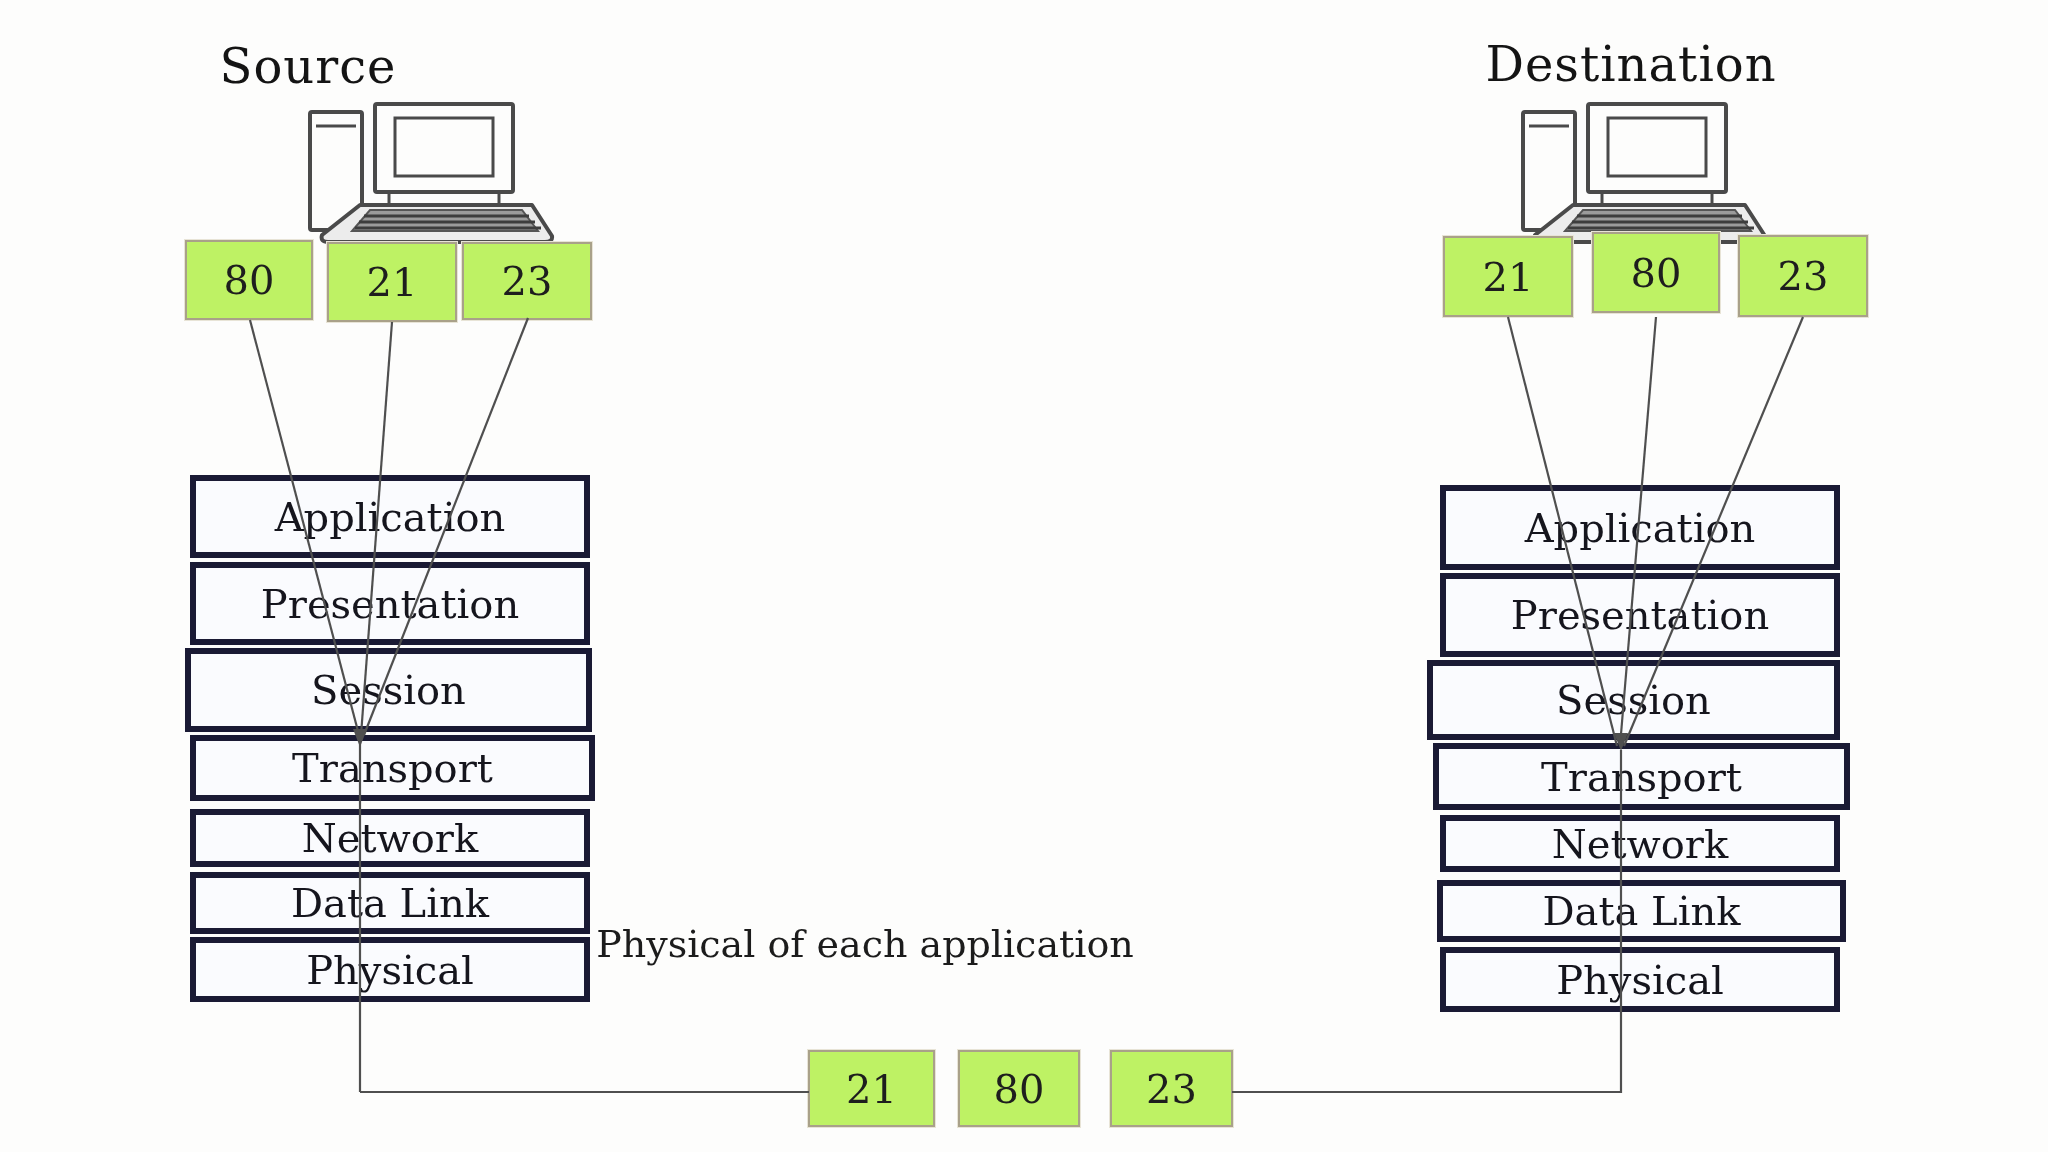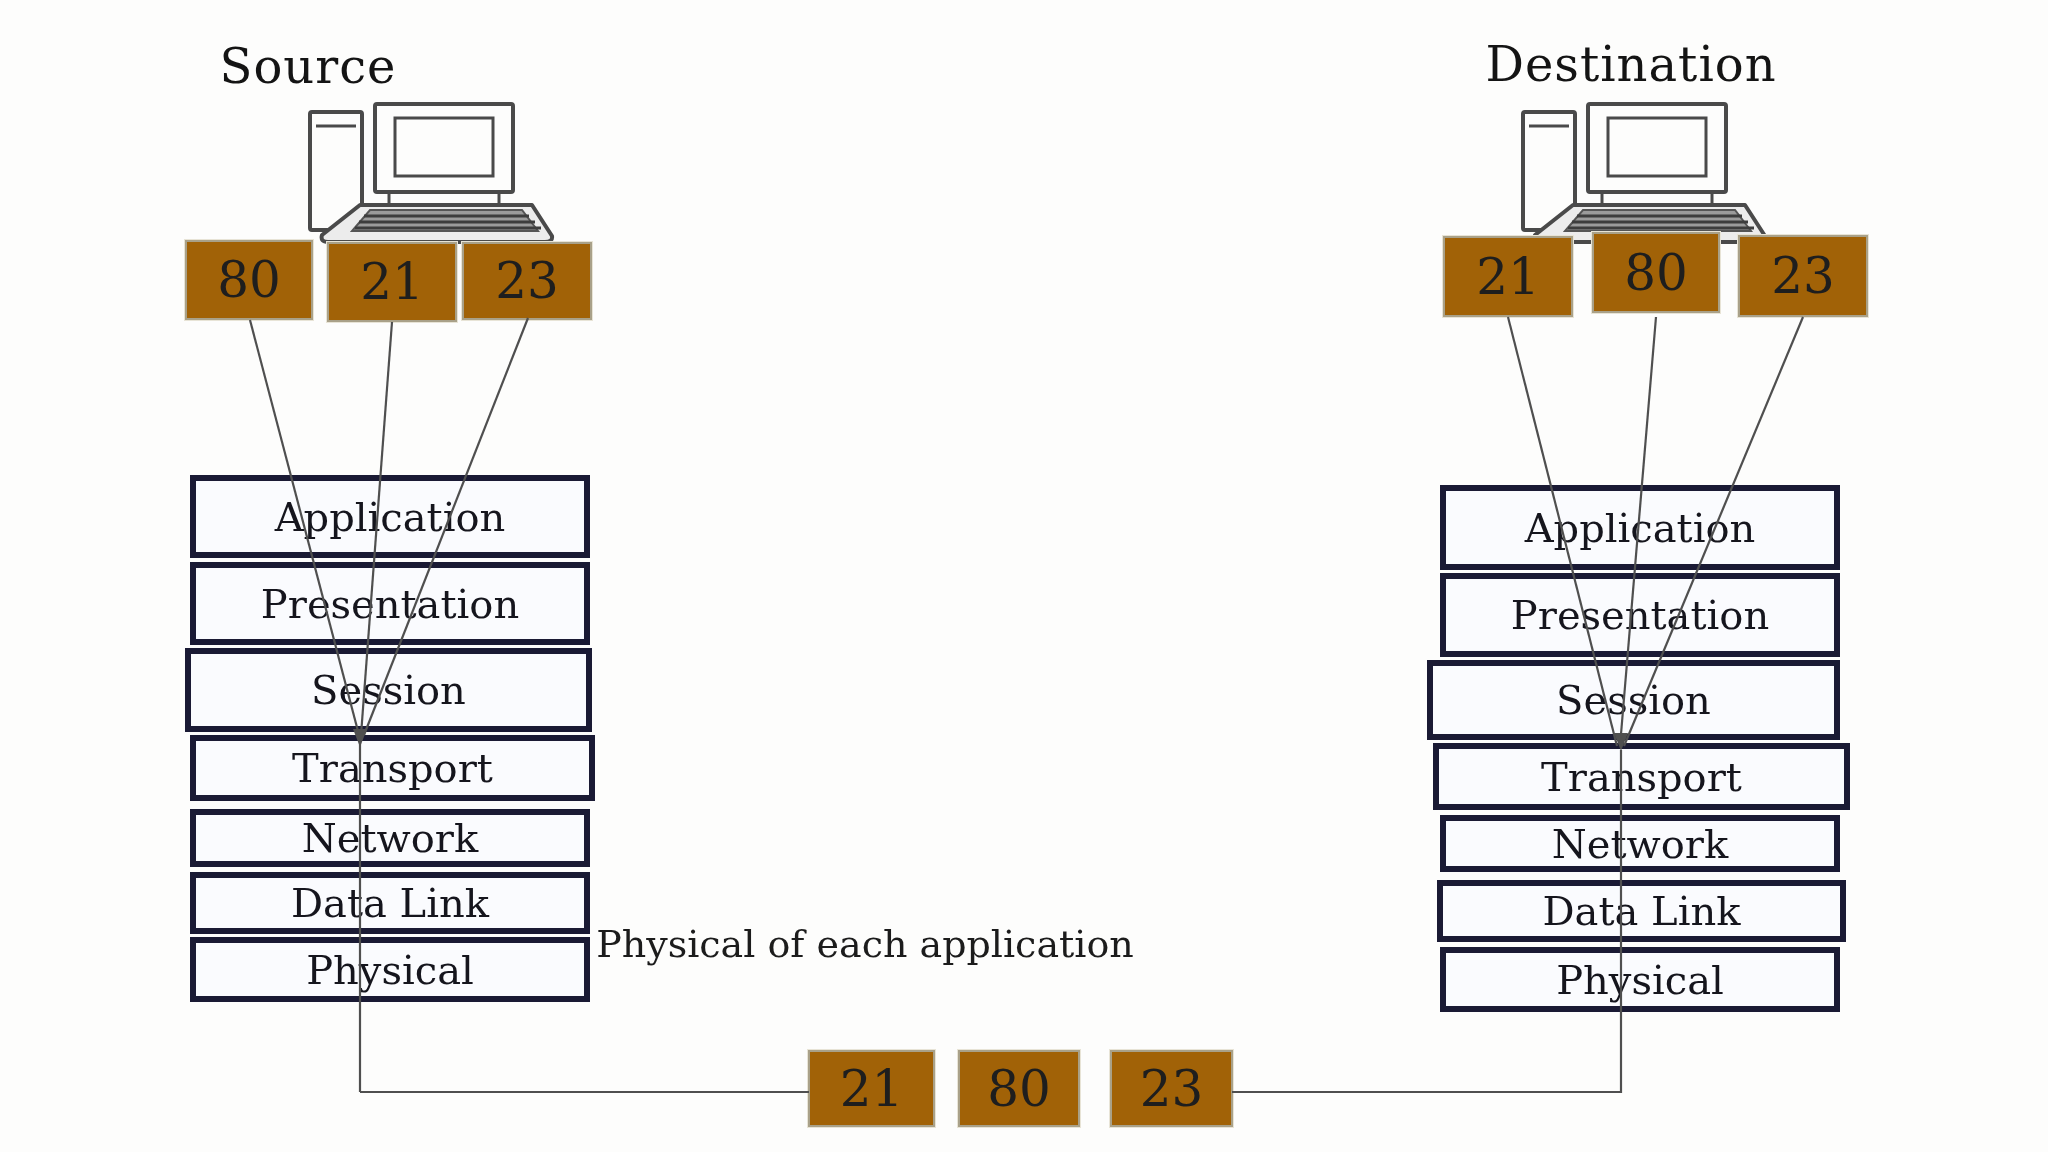--- a/index.html
+++ b/index.html
@@ -22,23 +22,23 @@
   
   .pc{position:absolute;width:270px;height:160px;}
   .pc-src{left:298px;top:90px;}
   .pc-dst{left:1511px;top:90px;}
 
   
   .port{
     position:absolute;
     box-sizing:border-box;
     border:2px solid #a9a189;
-    background:#a16207;
+    background:#bef264;
     display:flex;align-items:center;justify-content:center;
-    font-size:50px;color:#1e1e1e;
+    font-size:40px;color:#1e1e1e;
     box-shadow:0 0 0 1px #e8e4d6;
   }
   .p-s0{left:185px;top:240px;width:128px;height:80px;}
   .p-s1{left:327px;top:242px;width:130px;height:80px;}
   .p-s2{left:462px;top:242px;width:130px;height:78px;}
   .p-d0{left:1443px;top:236px;width:130px;height:81px;}
   .p-d1{left:1592px;top:232px;width:128px;height:81px;}
   .p-d2{left:1738px;top:235px;width:130px;height:82px;}
   .p-b0{left:808px;top:1050px;width:127px;height:77px;}
   .p-b1{left:958px;top:1050px;width:122px;height:77px;}

